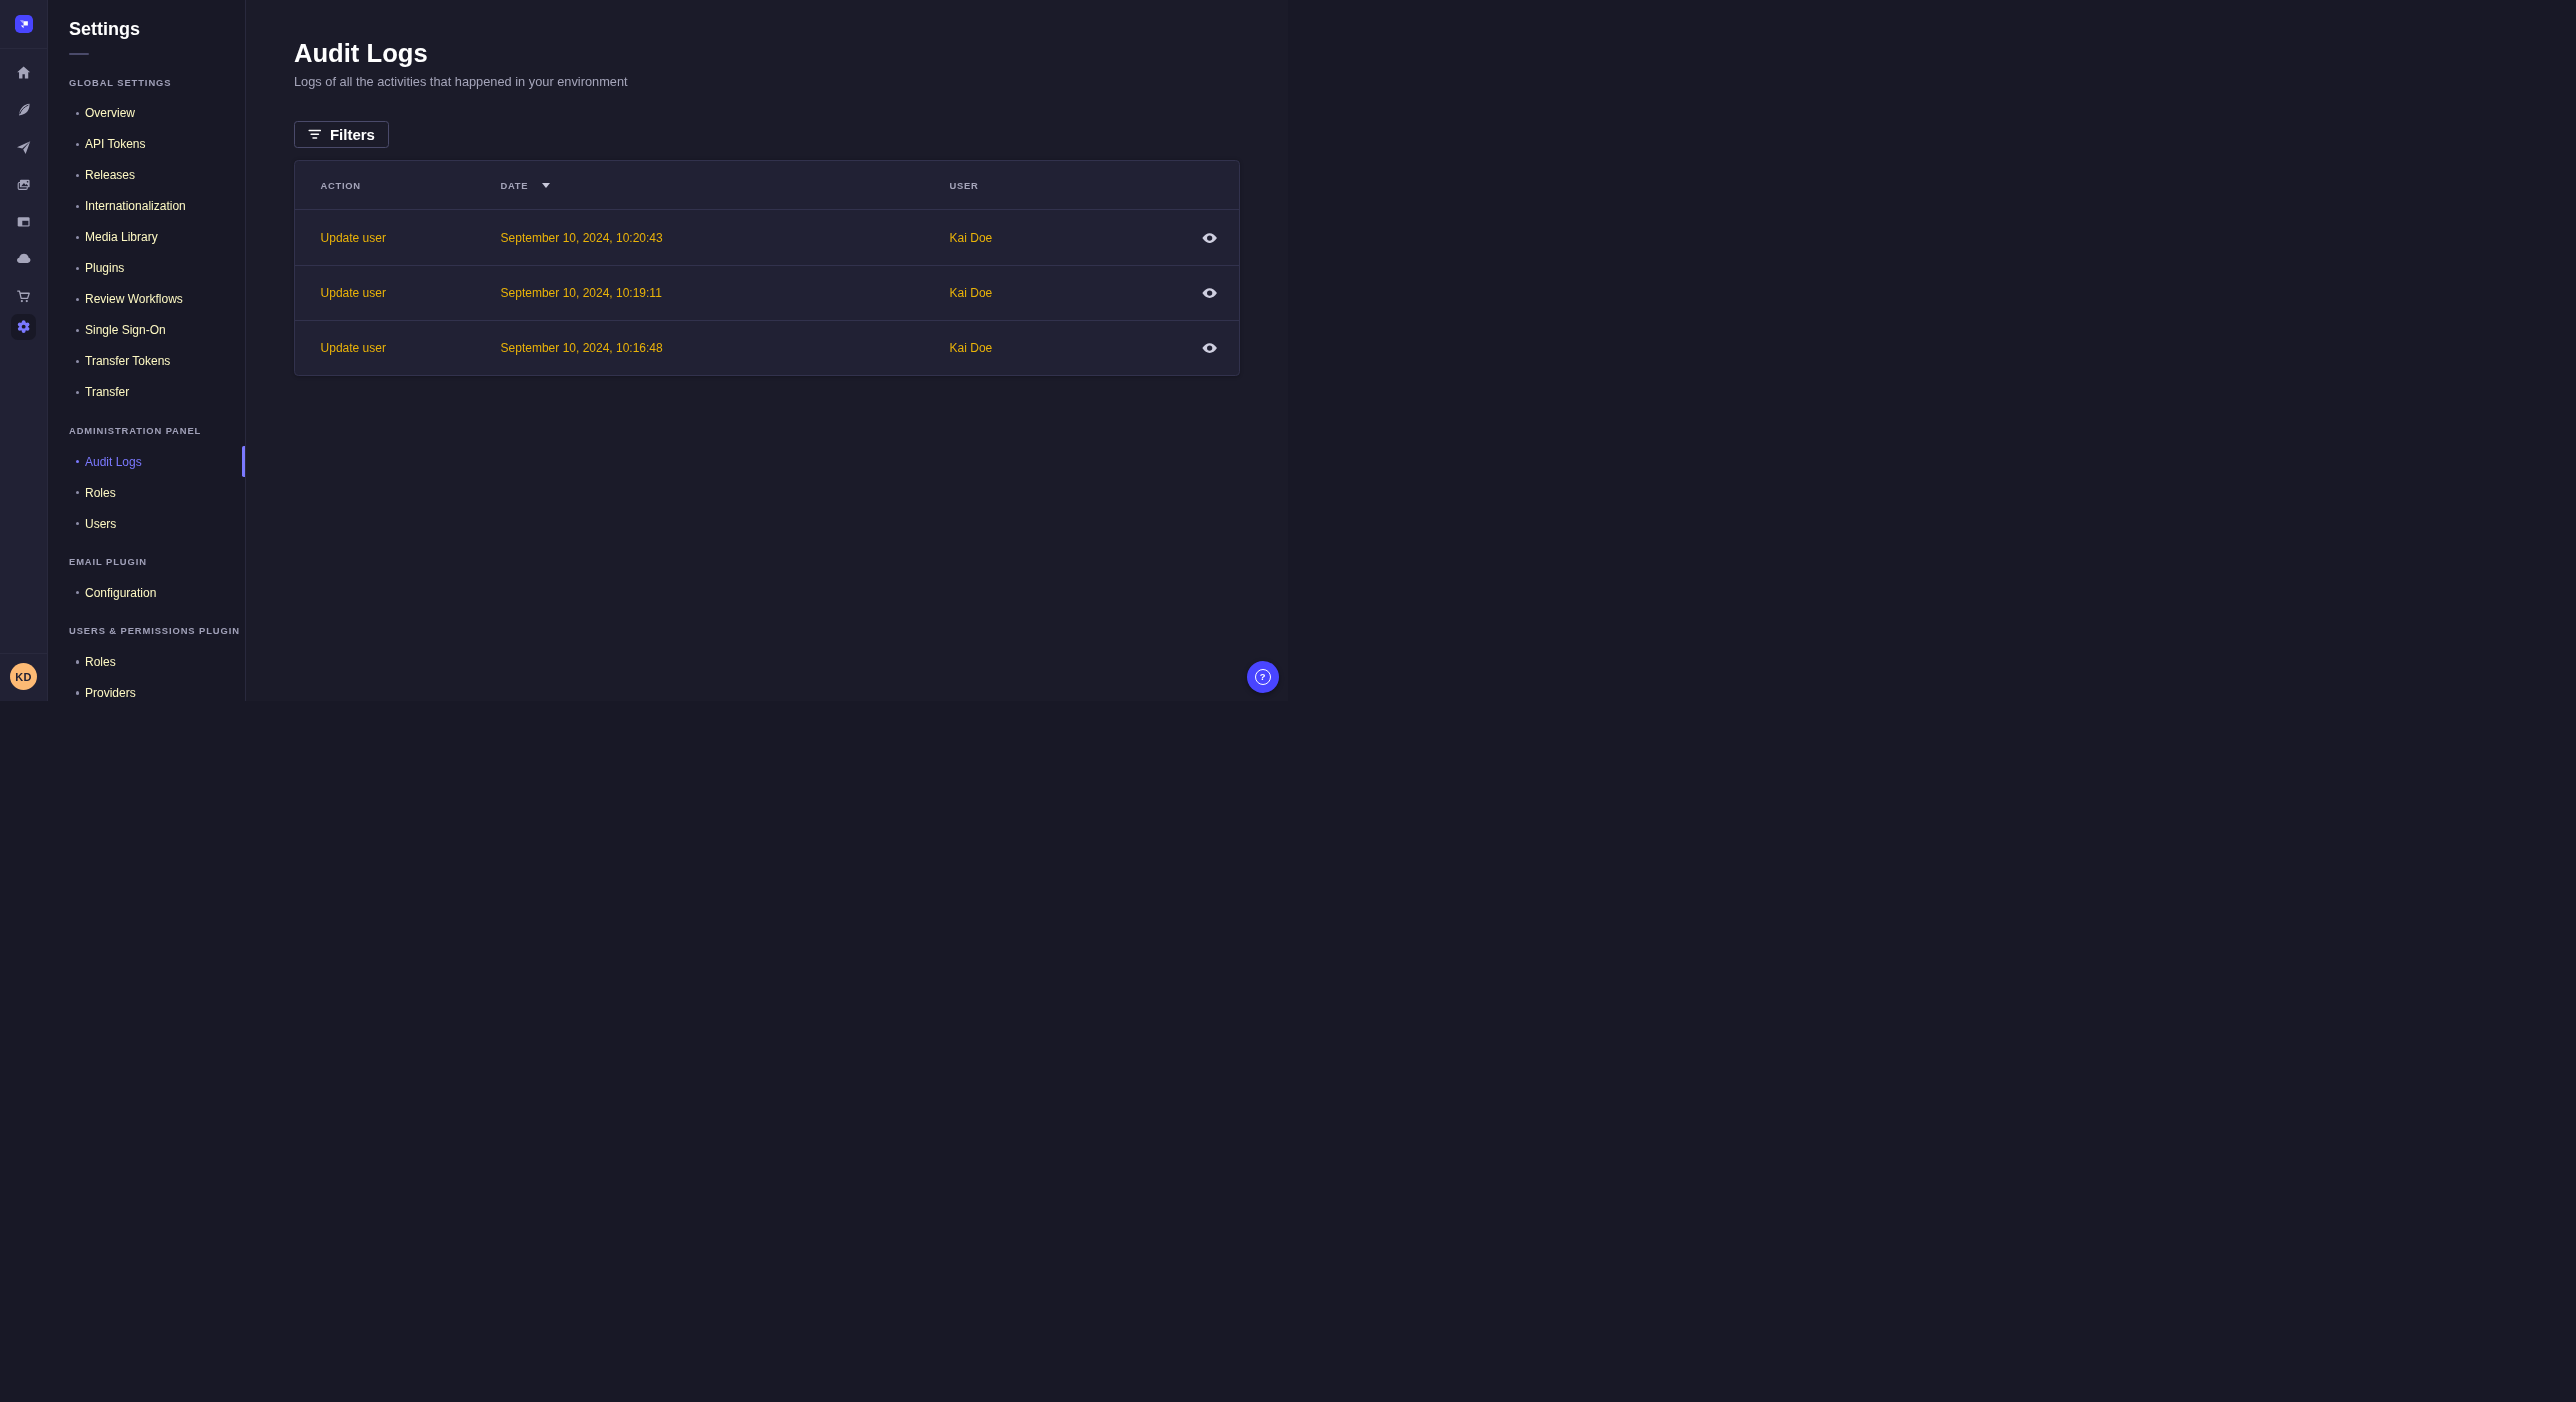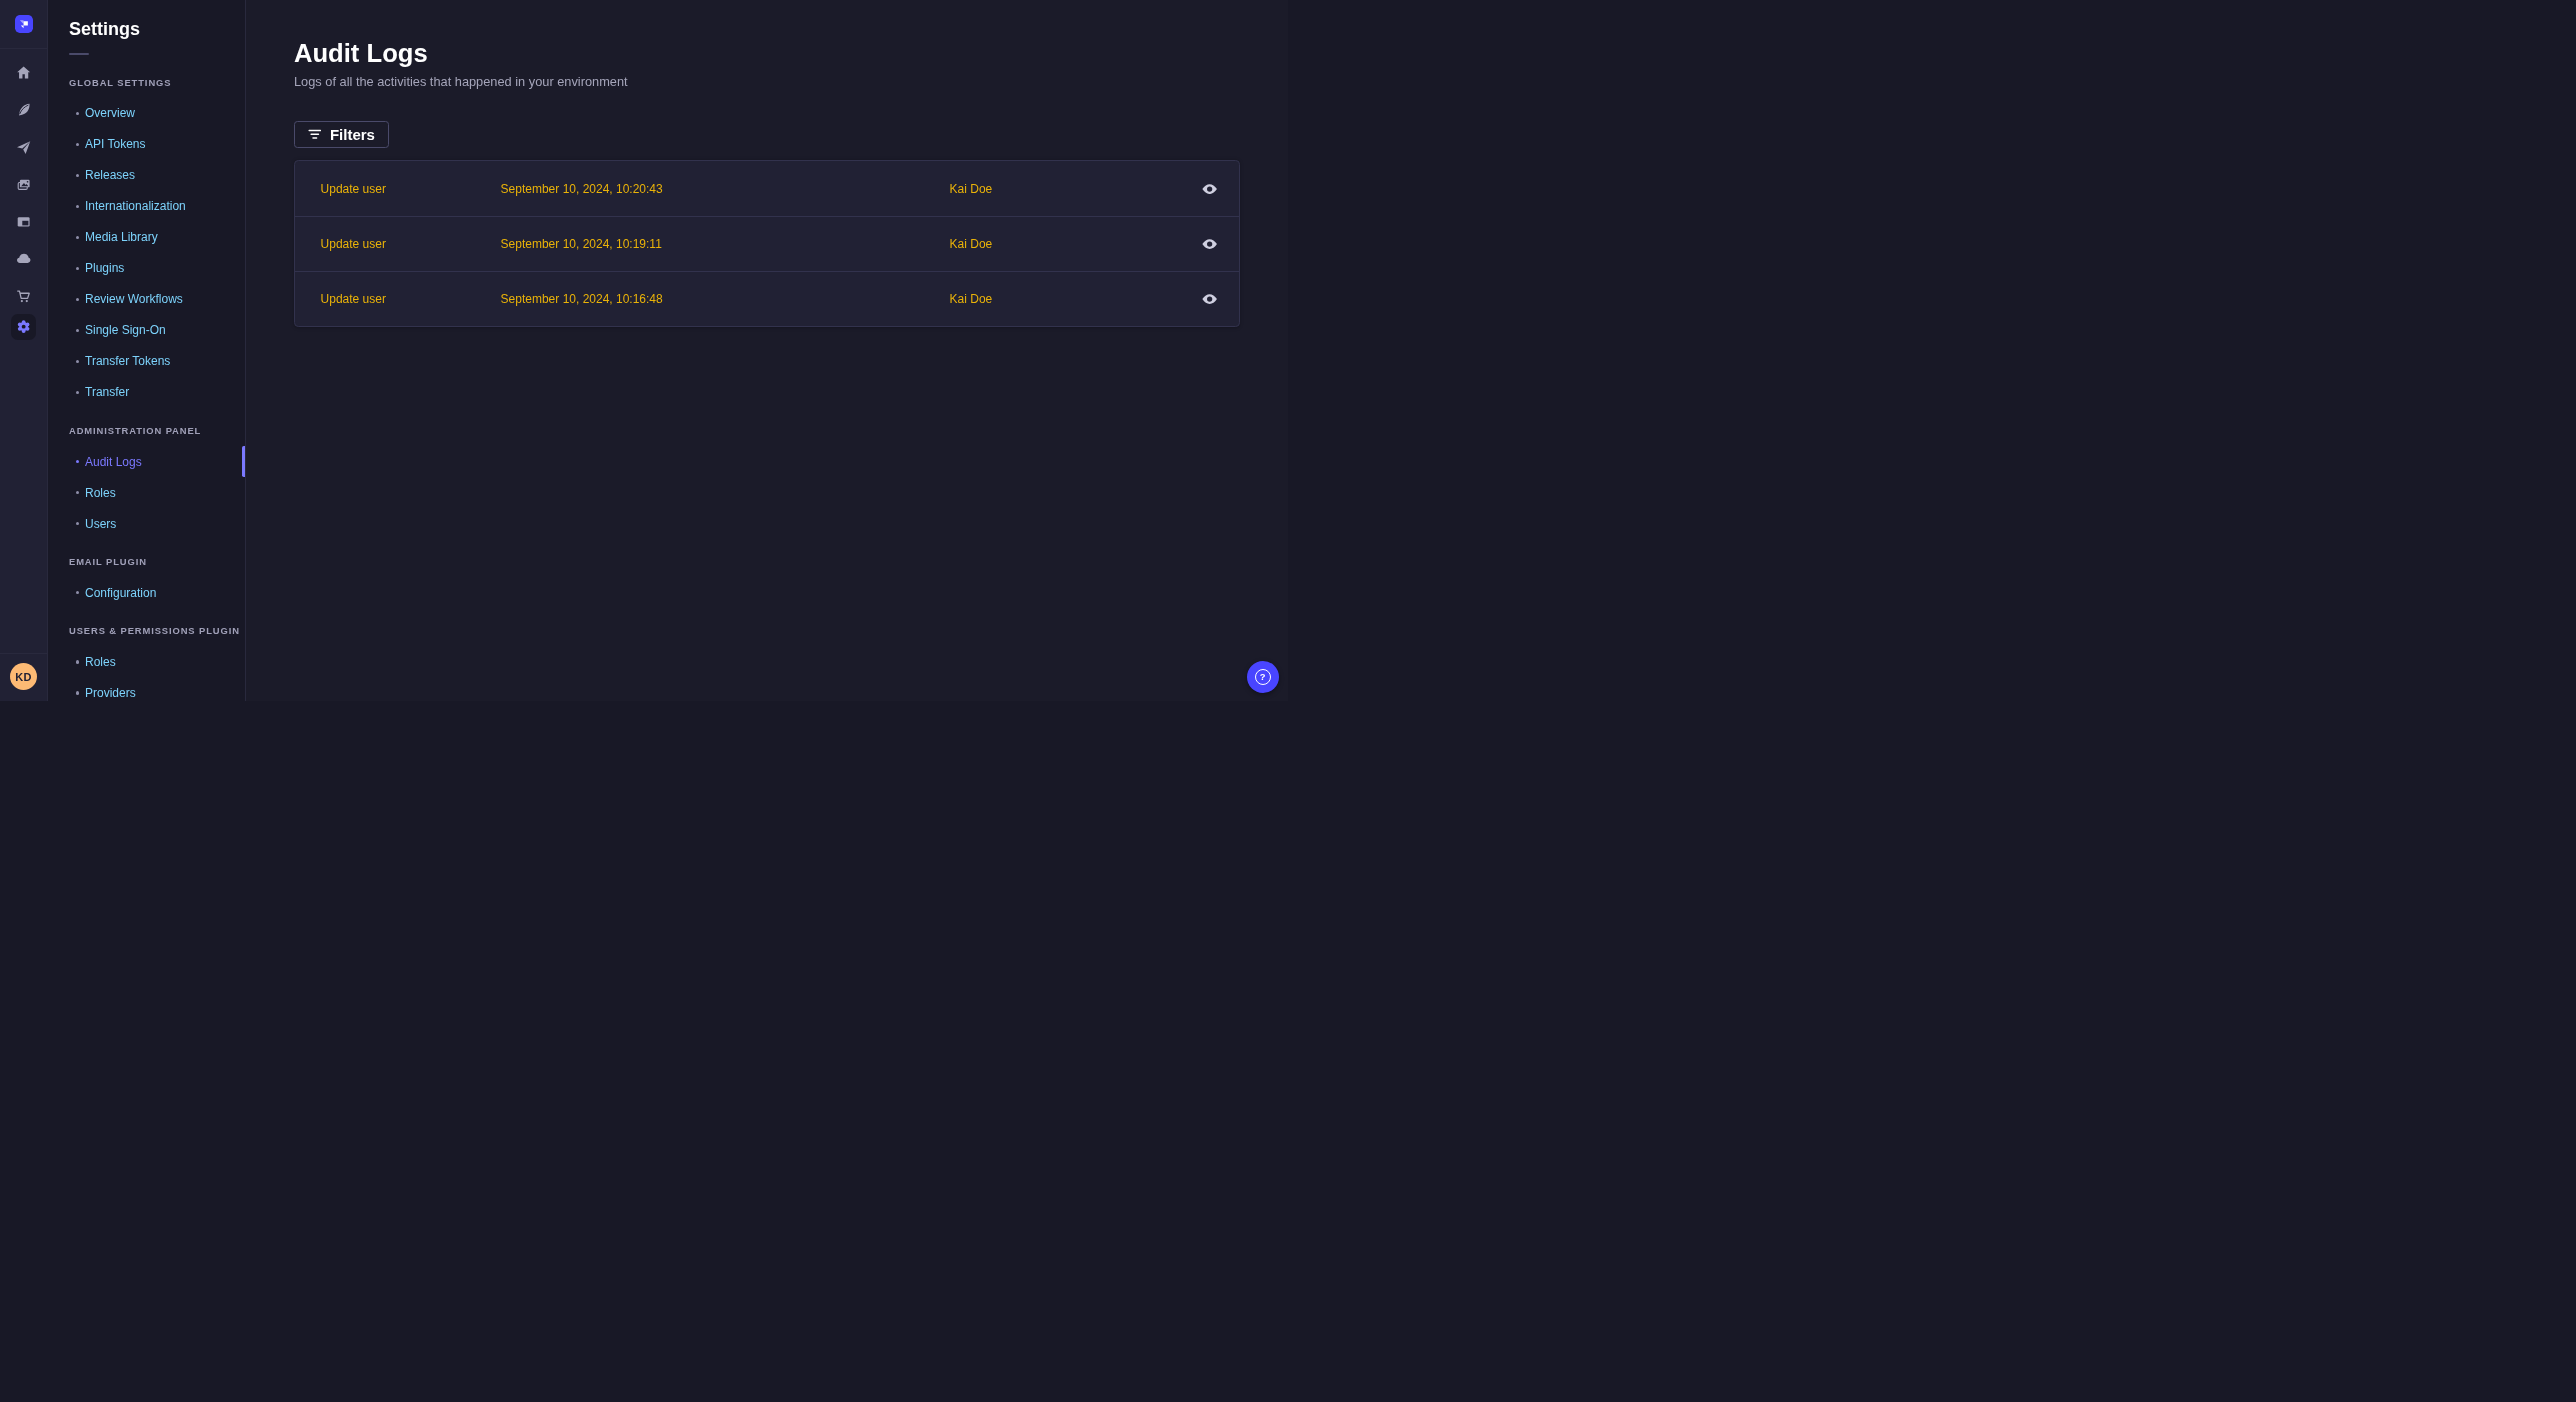--- a/index.html
+++ b/index.html
@@ -60,21 +60,21 @@
     margin:17px 0 0 21px;
     font-size:9.4px; line-height:11px; font-weight:bold;
     letter-spacing:0.9px; color:#a0a0b8; text-transform:uppercase;
   }
   .nav-section-label.first { margin-top:22px; }
   .subnav ul { list-style:none; margin-top:10.2px; }
   .subnav li {
     position:relative; height:31px;
     display:flex; align-items:center;
     padding-left:37px;
-    font-size:12px; color:#7dd3fc;
+    font-size:12px; color:#fef9c3;
     cursor:pointer;
   }
   .subnav li::before {
     content:""; position:absolute; left:28px; top:50%; margin-top:-1.7px;
     width:3.4px; height:3.4px; border-radius:50%; background:#8e8ea9;
   }
   .subnav li.active { color:#7b79ff; }
   .subnav li.active::before { background:#7b79ff; }
   .subnav li.active::after {
     content:""; position:absolute; right:0; top:0;
@@ -265,20 +265,33 @@
   <button class="filters-btn">
     <svg width="13.6" height="11" viewBox="0 0 16 13">
       <rect x="0.5" y="1" width="15" height="1.7" rx="0.85" fill="#ffffff"></rect>
       <rect x="2.8" y="5.4" width="10.4" height="1.7" rx="0.85" fill="#ffffff"></rect>
       <rect x="5" y="9.8" width="6" height="1.7" rx="0.85" fill="#ffffff"></rect>
     </svg>
     <span>Filters</span>
   </button>
 
   <div class="card">
+    <div class="t-header">
+      <div class="th">
+        <span>Action</span>
+      </div>
+      <div class="th sortable">
+        <span>Date</span>
+        <span class="sort-caret"></span>
+      </div>
+      <div class="th">
+        <span>User</span>
+      </div>
+      <div class="th"></div>
+    </div>
 
     <div class="t-row">
       <div class="td">Update user</div>
       <div class="td">September 10, 2024, 10:20:43</div>
       <div class="td">Kai Doe</div>
       <button class="eye-btn">
         <svg width="15.3" height="10.2" viewBox="0 0 18 12">
           <path fill-rule="evenodd" d="M0.4 6 C3 2.1 5.9 0.2 9 0.2 C12.1 0.2 15 2.1 17.6 6 C15 9.9 12.1 11.8 9 11.8 C5.9 11.8 3 9.9 0.4 6 Z M9 9.1 A3.1 3.1 0 1 0 9 2.9 A3.1 3.1 0 0 0 9 9.1 Z" fill="#cfcfe0"></path>
         </svg>
       </button>

